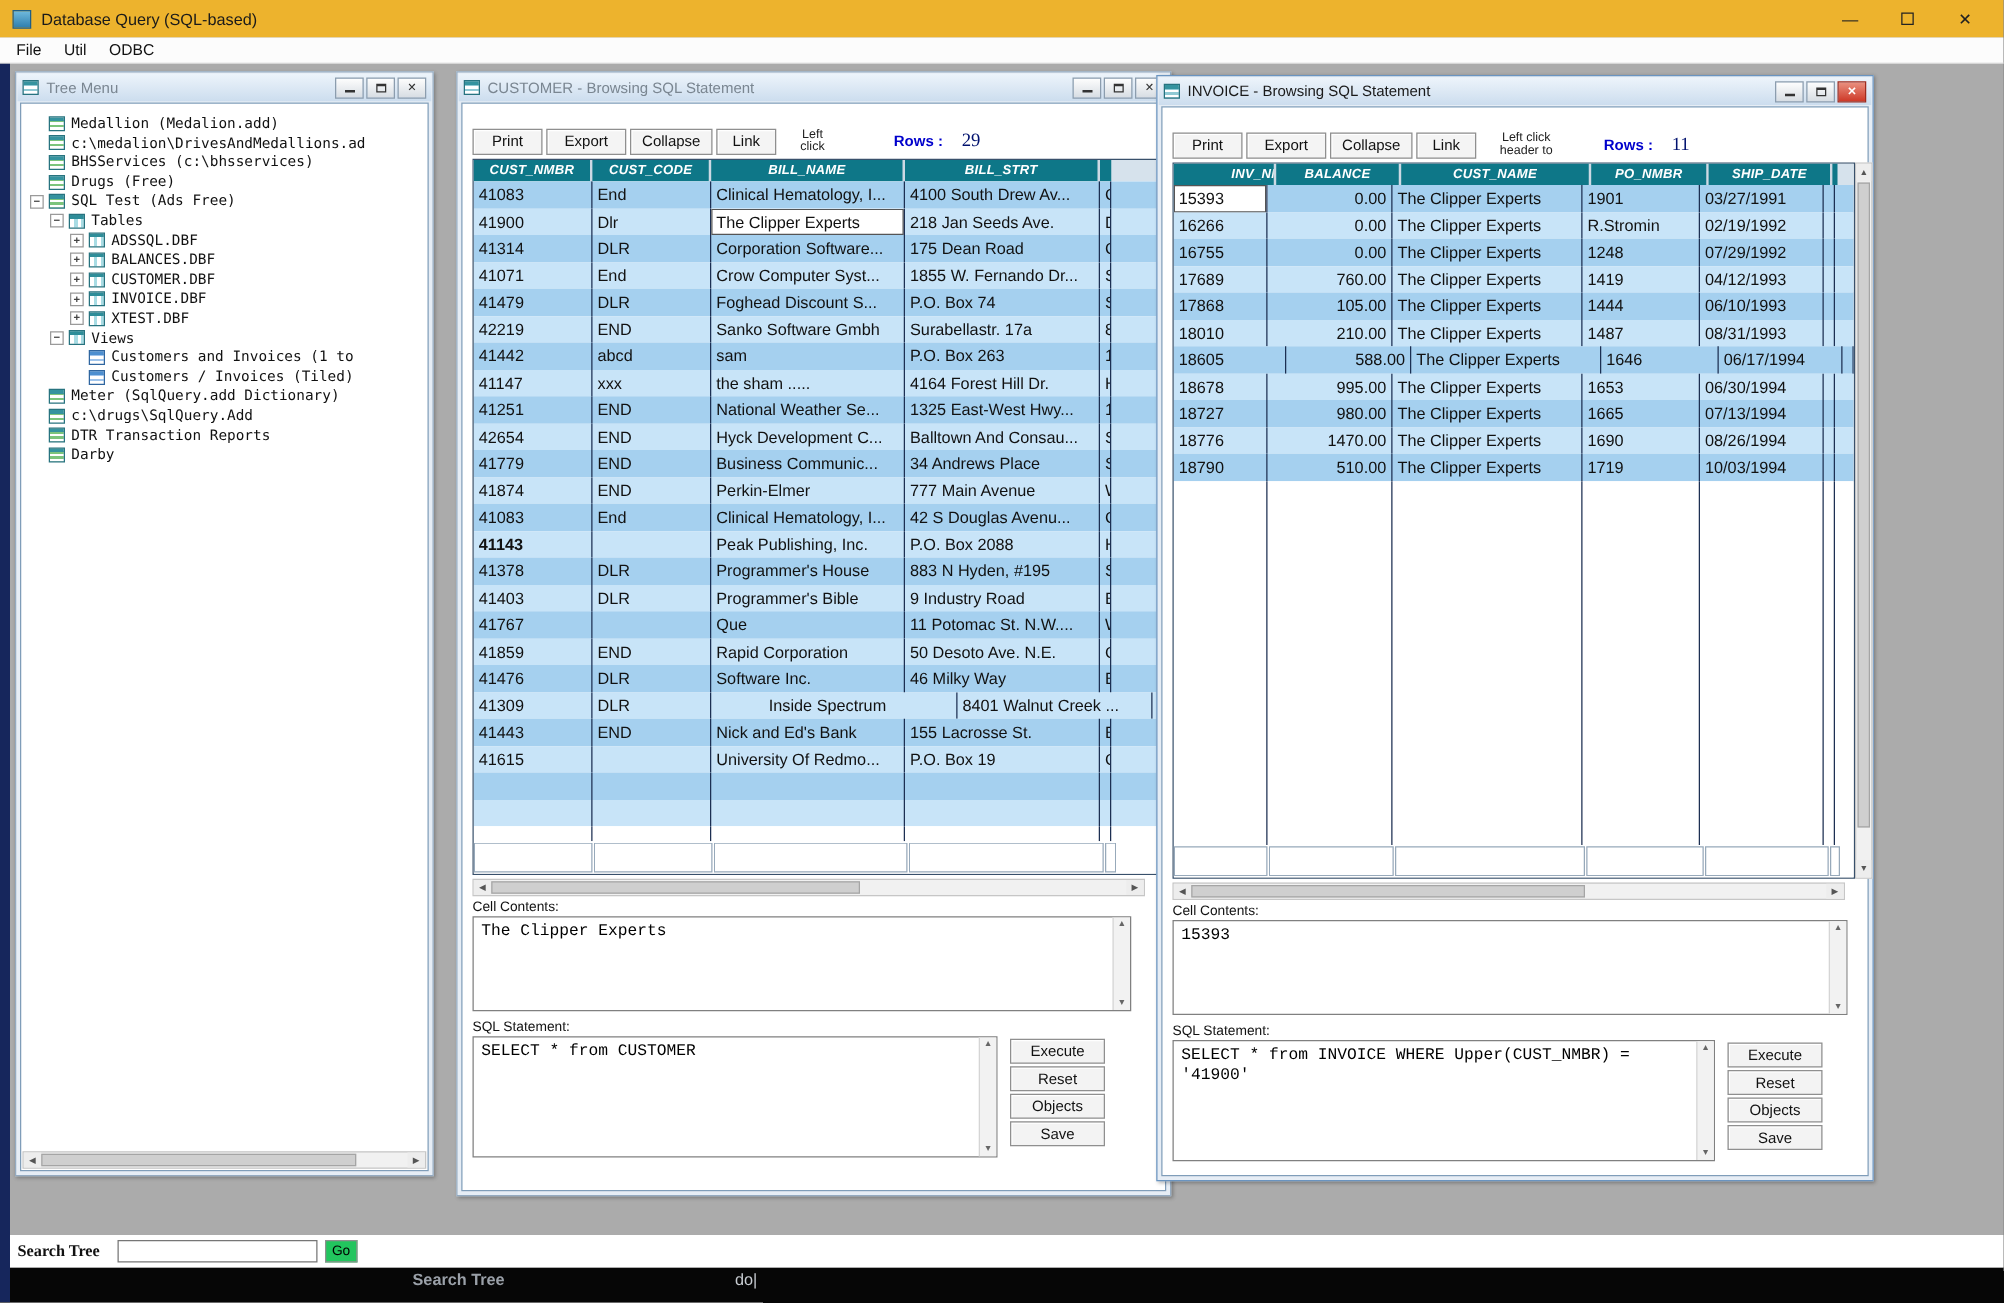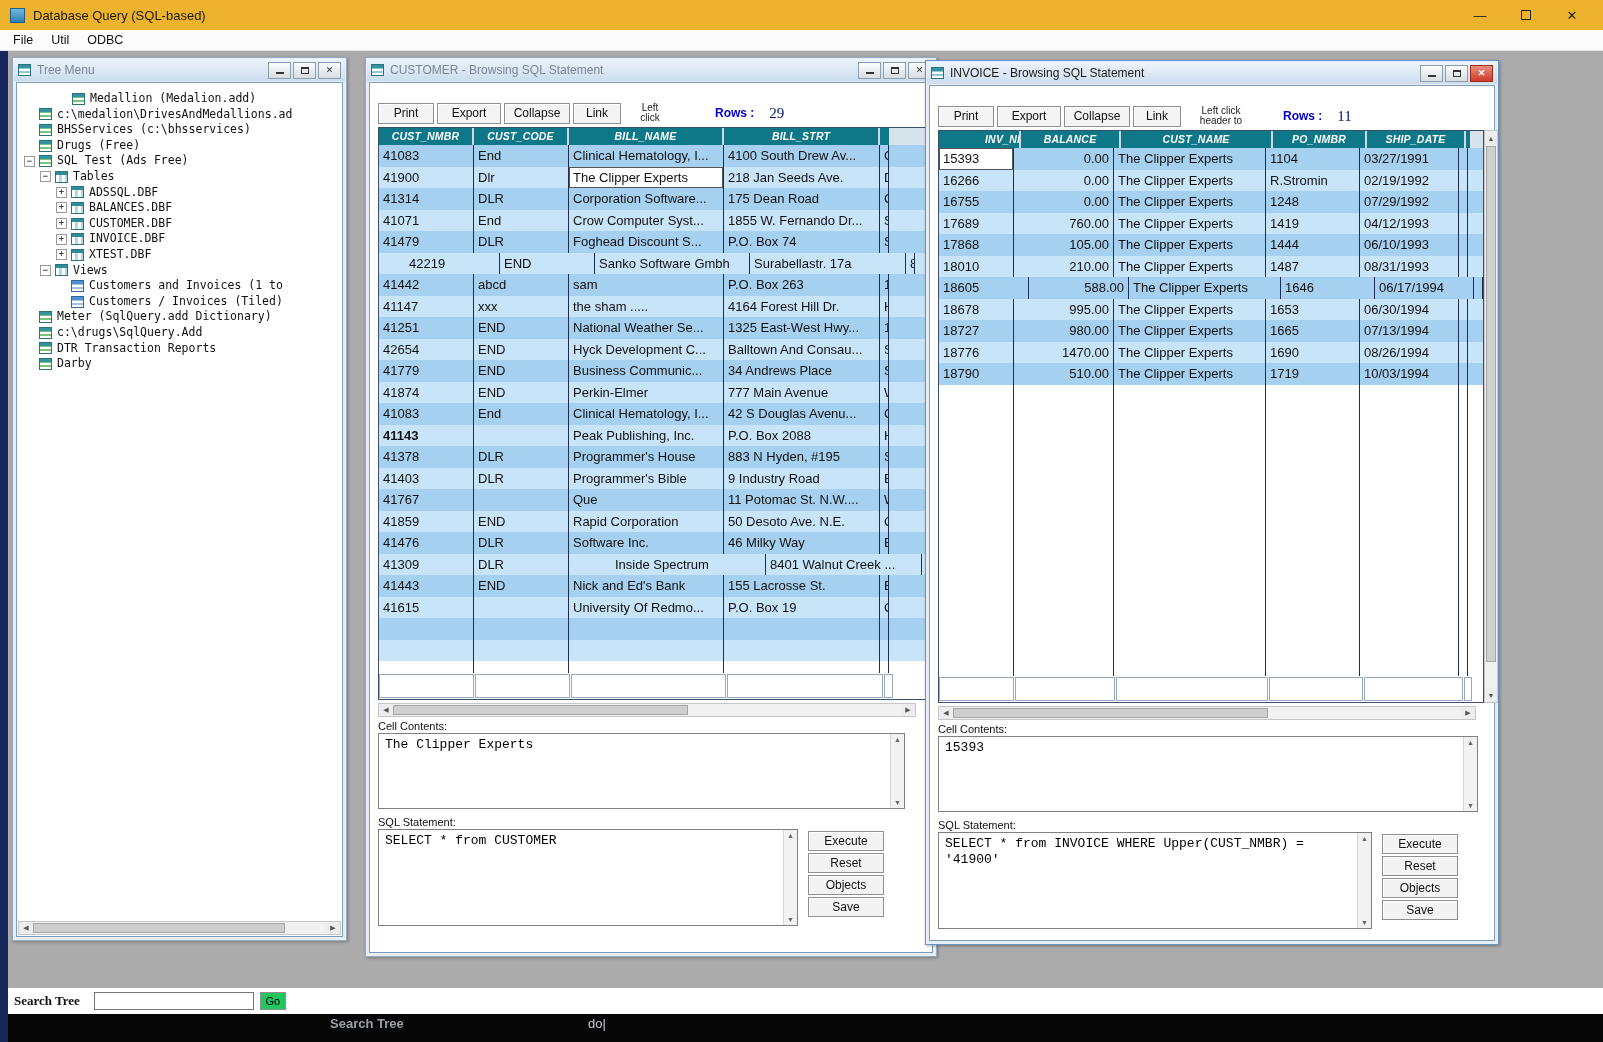--- a/index.html
+++ b/index.html
@@ -164,21 +164,21 @@
               <span class="g-min"></span>
             </span>
           <span class="wbtn">
               <span class="g-max"></span>
             </span>
           <span class="wbtn">✕</span>
         </span>
       </header>
       <div class="win-body tree-body">
         <div class="tree-items">
-            <div class="tree-row" style="padding-left: 20px; margin-left: 19px;">
+            <div class="tree-row" style="padding-left: 6px;">
               <span class="expander blank"></span>
               <span class="tree-ic data-icon"></span>
               <span class="tree-label">Medallion (Medalion.add)</span>
             </div>
             <div class="tree-row" style="padding-left: 6px;">
               <span class="expander blank"></span>
               <span class="tree-ic data-icon"></span>
               <span class="tree-label">c:\medalion\DrivesAndMedallions.ad</span>
             </div>
             <div class="tree-row" style="padding-left: 6px;">
@@ -339,21 +339,21 @@
                   <div class="gc" style="width: 9px;">S</div>
                 </div>
                 <div class="gr ra">
                   <div class="gc" style="width: 95px;">41479</div>
                   <div class="gc" style="width: 95px;">DLR</div>
                   <div class="gc" style="width: 155px;">Foghead Discount S...</div>
                   <div class="gc" style="width: 156px;">P.O. Box 74</div>
                   <div class="gc" style="width: 9px;">S</div>
                 </div>
                 <div class="gr rb">
-                  <div class="gc" style="width: 95px; margin-left: 26px;">42219</div>
+                  <div class="gc" style="width: 95px;">42219</div>
                   <div class="gc" style="width: 95px;">END</div>
                   <div class="gc" style="width: 155px;">Sanko Software Gmbh</div>
                   <div class="gc" style="width: 156px;">Surabellastr. 17a</div>
                   <div class="gc" style="width: 9px;">8</div>
                 </div>
                 <div class="gr ra">
                   <div class="gc" style="width: 95px;">41442</div>
                   <div class="gc" style="width: 95px;">abcd</div>
                   <div class="gc" style="width: 155px;">sam</div>
                   <div class="gc" style="width: 156px;">P.O. Box 263</div>
@@ -574,21 +574,21 @@
                 <div class="gh" style="width: 152px;">CUST_NAME</div>
                 <div class="gh" style="width: 94px;">PO_NMBR</div>
                 <div class="gh" style="width: 99px;">SHIP_DATE</div>
                 <div class="gh" style="width: 4px;"></div>
               </div>
             <div class="grid-rows">
                 <div class="gr ra">
                   <div class="gc sel" style="width: 75px;">15393</div>
                   <div class="gc num" style="width: 100px;">0.00</div>
                   <div class="gc" style="width: 152px;">The Clipper Experts</div>
-                  <div class="gc" style="width: 94px;">1104</div>
+                  <div class="gc" style="width: 94px;">1901</div>
                   <div class="gc" style="width: 99px;">03/27/1991</div>
                   <div class="gc" style="width: 4px;"></div>
                 </div>
                 <div class="gr rb">
                   <div class="gc" style="width: 75px;">16266</div>
                   <div class="gc num" style="width: 100px;">0.00</div>
                   <div class="gc" style="width: 152px;">The Clipper Experts</div>
                   <div class="gc" style="width: 94px;">R.Stromin</div>
                   <div class="gc" style="width: 99px;">02/19/1992</div>
                   <div class="gc" style="width: 4px;"></div>

